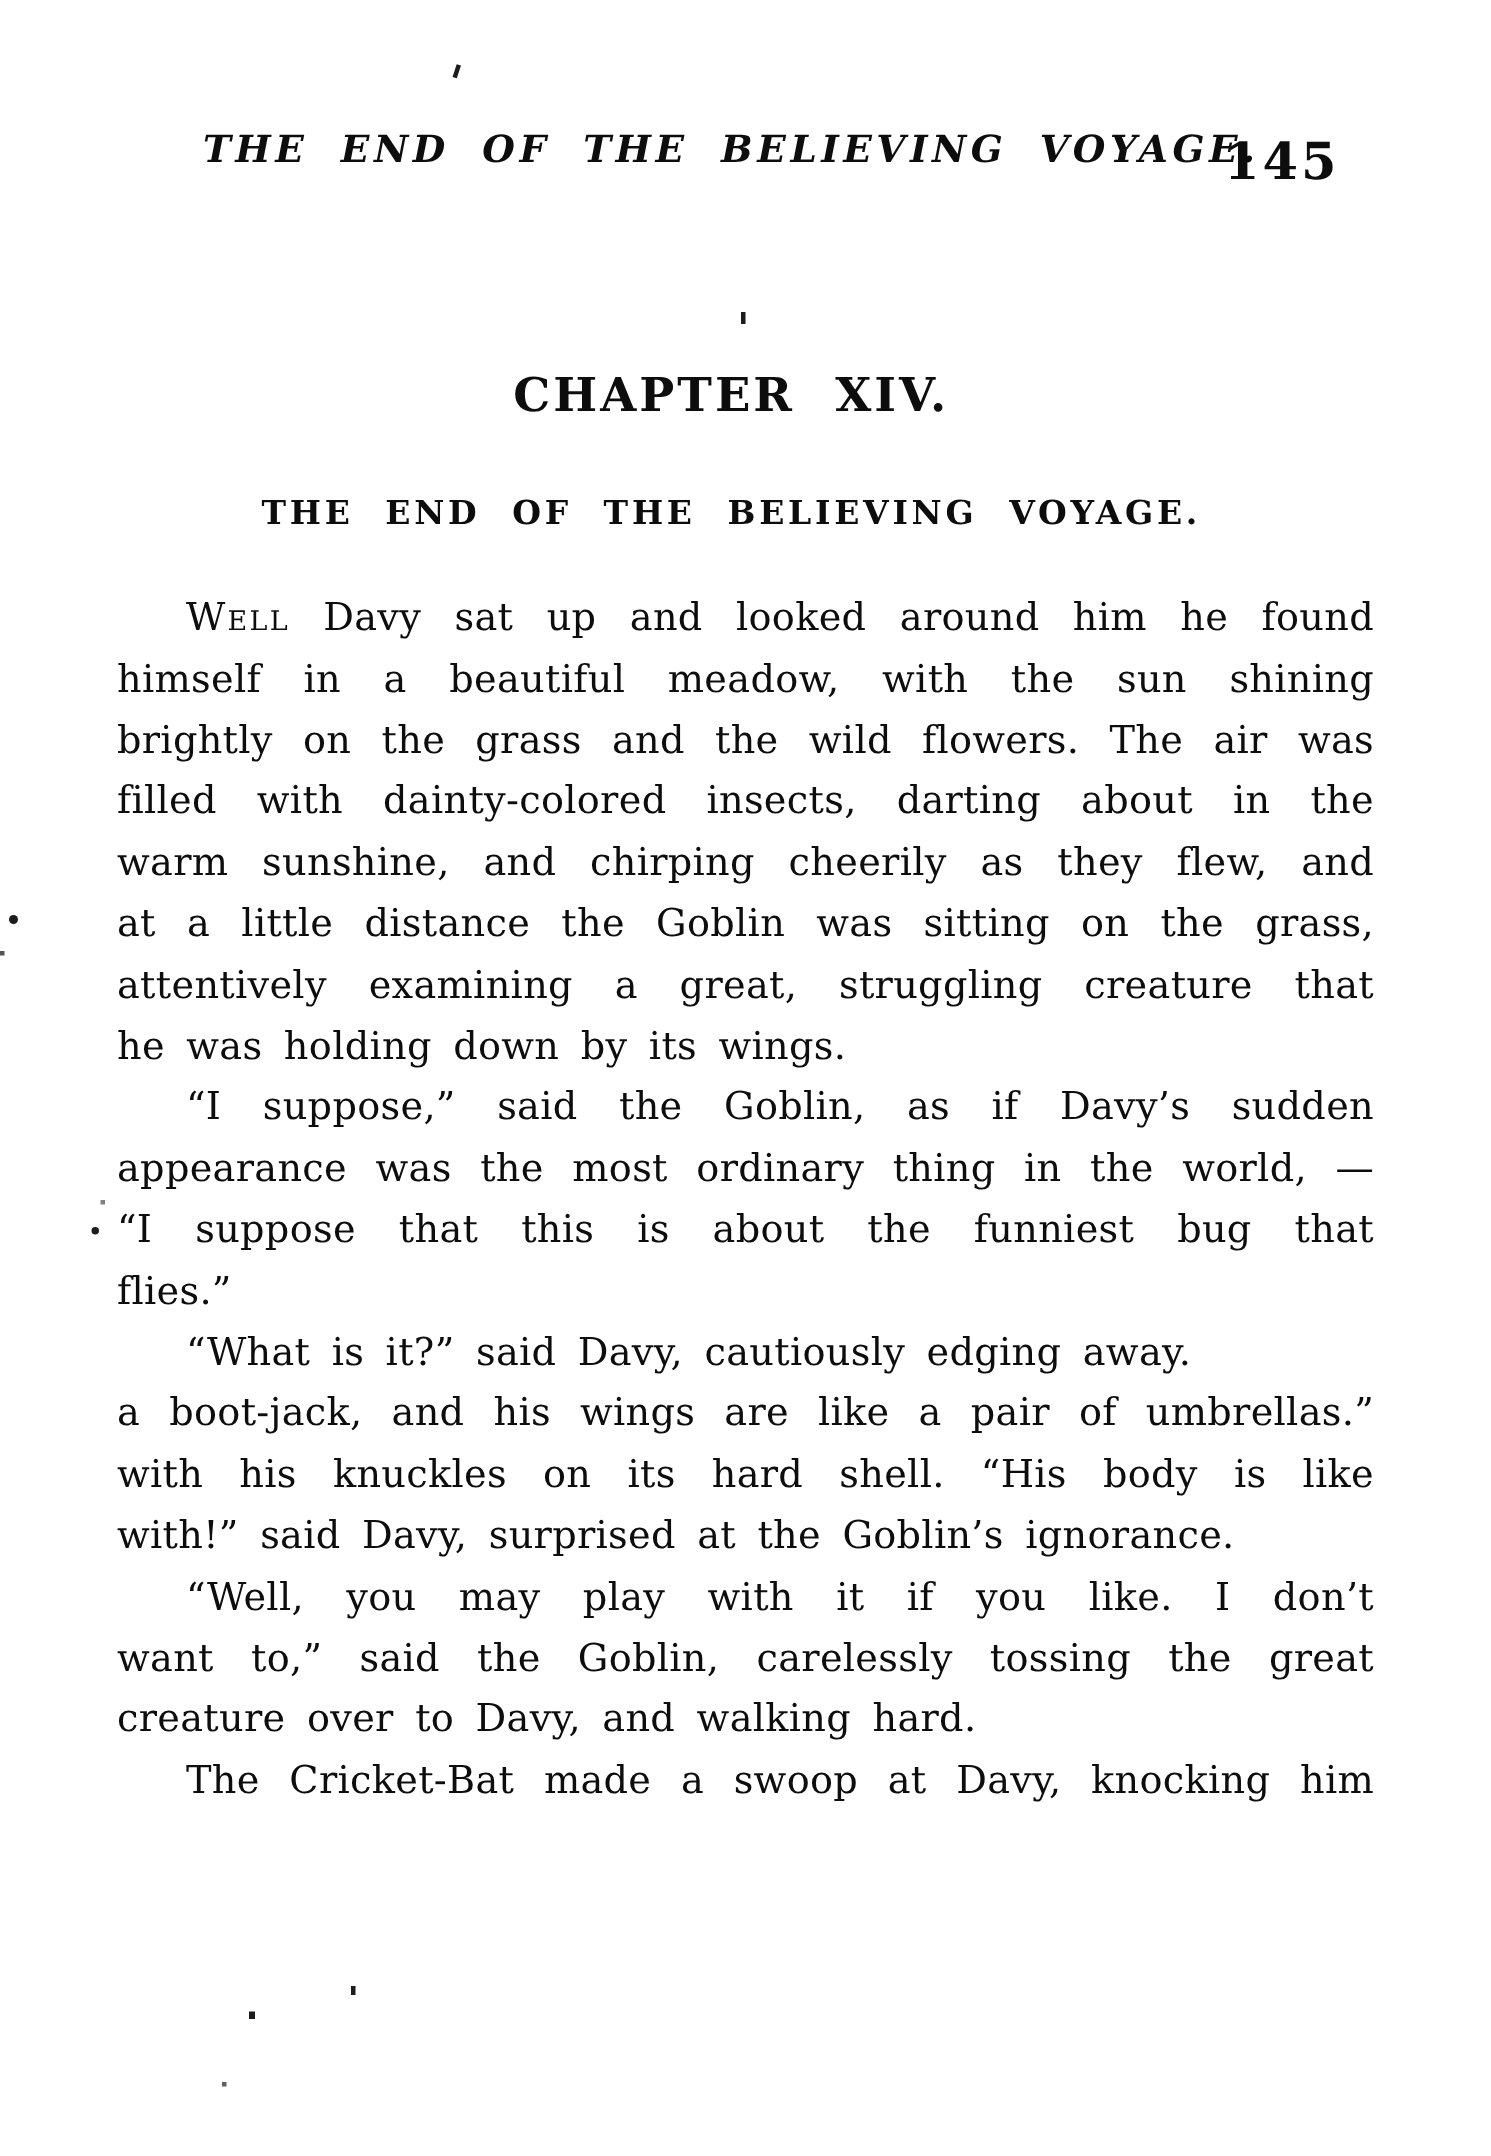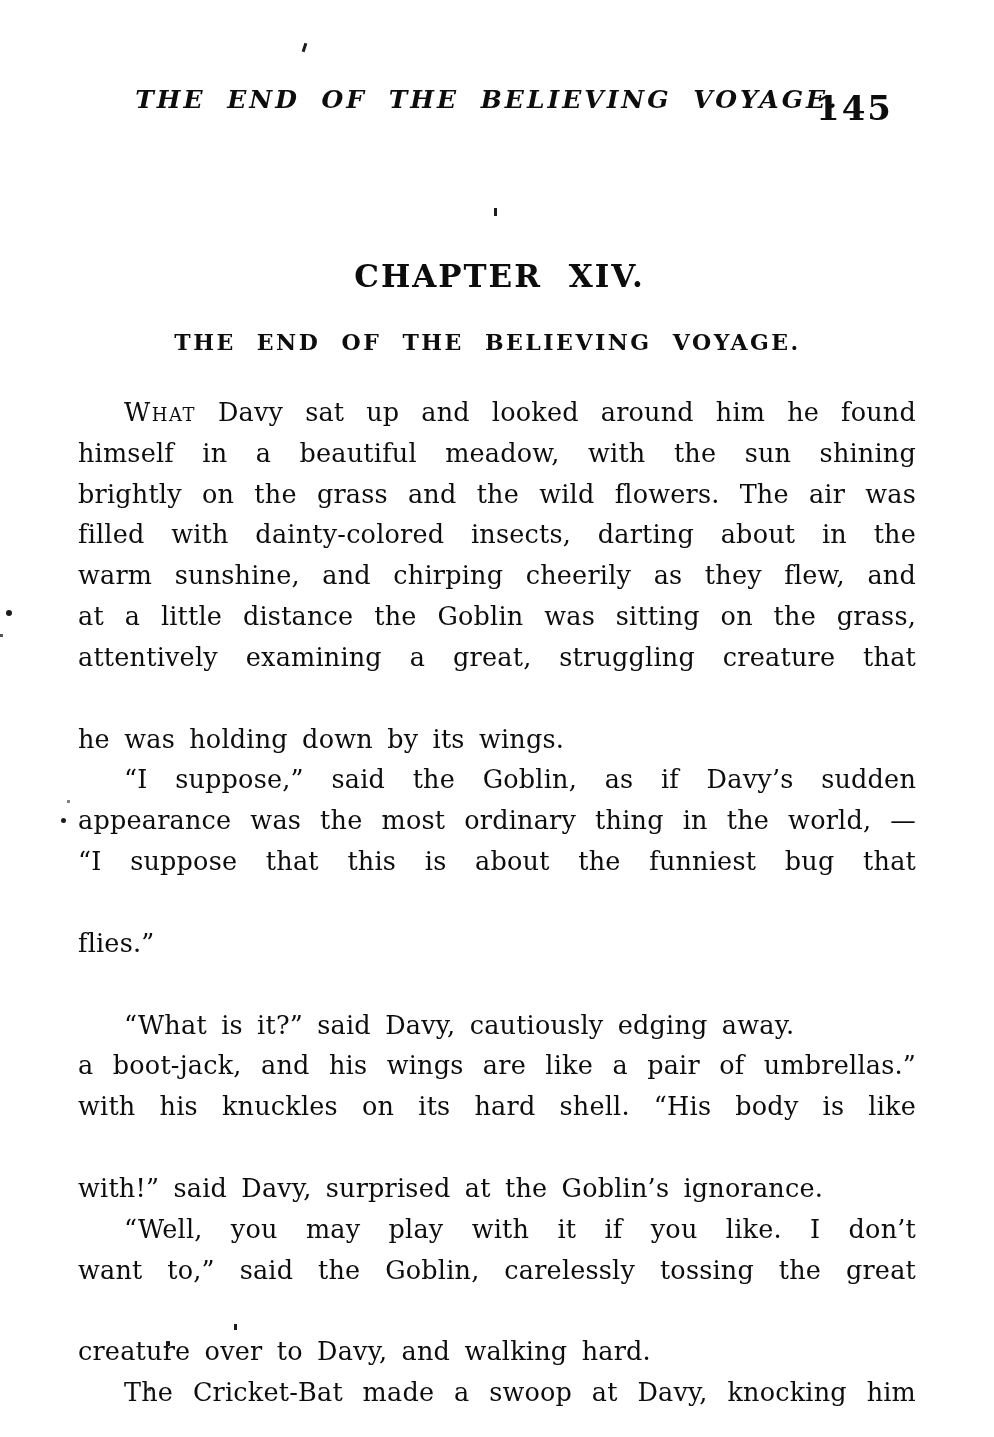--- a/index.html
+++ b/index.html
@@ -13,39 +13,39 @@
   .running-head {
     position:absolute; top:85px; left:0; width:100%;
     text-align:center; font-style:italic; font-weight:700;
     font-size:25px; letter-spacing:3px; word-spacing:10px;
   }
   .page-number {
     position:absolute; top:88px; right:82px;
     font-weight:700; font-size:34px; letter-spacing:2px;
   }
   .chapter {
-    position:absolute; top:246px; left:0; width:100%; margin:12px;
+    position:absolute; top:246px; left:0; width:100%; margin:0;
     text-align:center; font-weight:700; font-size:31px;
     letter-spacing:2px; word-spacing:14px;
   }
   .subtitle {
     position:absolute; top:329px; left:0; width:100%; margin:0;
     text-align:center; font-weight:700; font-size:22px;
     letter-spacing:2.5px; word-spacing:11px;
   }
   .body-text {
     position:absolute; top:392px; left:78px; width:838px;
     font-size:25.5px; letter-spacing:0.2px;
   }
   .line {
     height:40.8px; line-height:40.8px;
     text-align:justify; text-align-last:justify;
   }
   .line.first { text-indent:46px; }
-  .line.endline { text-align-last:left; word-spacing:6px;margin-top:41px; }
+  .line.endline { text-align-last:left; word-spacing:6px; }
   .it { }
   .sc { font-variant:small-caps; letter-spacing:1.5px; }
   .speck { position:absolute; background:#1c1c1c; }
   .s1 { left:303px; top:43px;  width:3px; height:9px; transform:rotate(18deg); }
   .s2 { left:494px; top:208px; width:3px; height:8px; }
   .s3 { left:6px;   top:610px; width:6px; height:6px; border-radius:50%; }
   .s4 { left:0;     top:634px; width:3px; height:3px; opacity:.75; }
   .s5 { left:67px;  top:800px; width:3px; height:3px; opacity:.55; }
   .s6 { left:61px;  top:818px; width:5px; height:5px; border-radius:50%; }
   .s7 { left:234px; top:1324px; width:3px; height:6px; }
@@ -57,21 +57,21 @@
 
 <div class="page">
   <div class="running-head">
     <span>THE END OF THE BELIEVING VOYAGE.</span>
   </div>
   <div class="page-number">145</div>
   <h1 class="chapter">CHAPTER XIV.</h1>
   <h2 class="subtitle">THE END OF THE BELIEVING VOYAGE.</h2>
   <div class="body-text">
       <div>
-        <div class="line first"><span class="sc">What</span><span> Davy sat up and looked around him he found</span></div>
+        <div class="line first"><span class="sc">Well</span><span> Davy sat up and looked around him he found</span></div>
         <div class="line"><span>himself in a beautiful meadow, with the sun shining</span></div>
         <div class="line"><span>brightly on the grass and the wild flowers. The air was</span></div>
         <div class="line"><span>filled with dainty-colored insects, darting about in the</span></div>
         <div class="line"><span>warm sunshine, and chirping cheerily as they flew, and</span></div>
         <div class="line"><span>at a little distance the Goblin was sitting on the grass,</span></div>
         <div class="line"><span>attentively examining a great, struggling creature that</span></div>
         <div class="line endline"><span>he was holding down by its wings.</span></div>
       </div>
       <div>
         <div class="line first"><span>“I suppose,” said the Goblin, as if Davy’s sudden</span></div>

